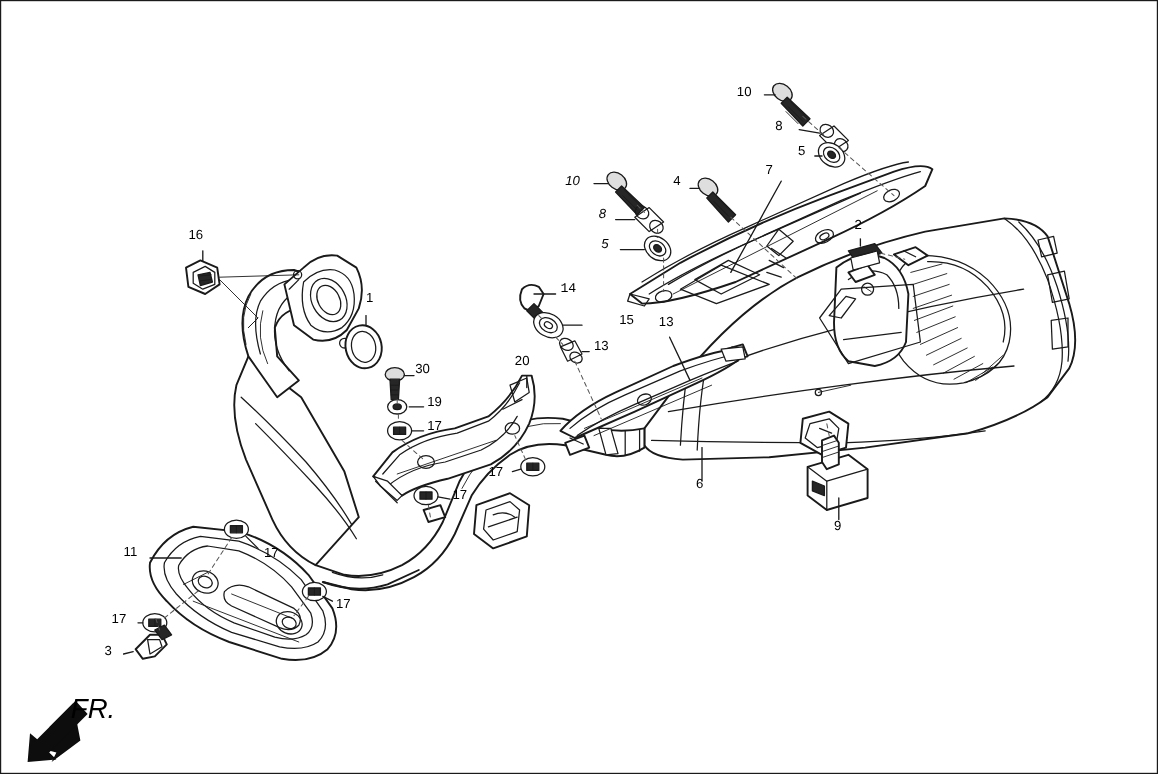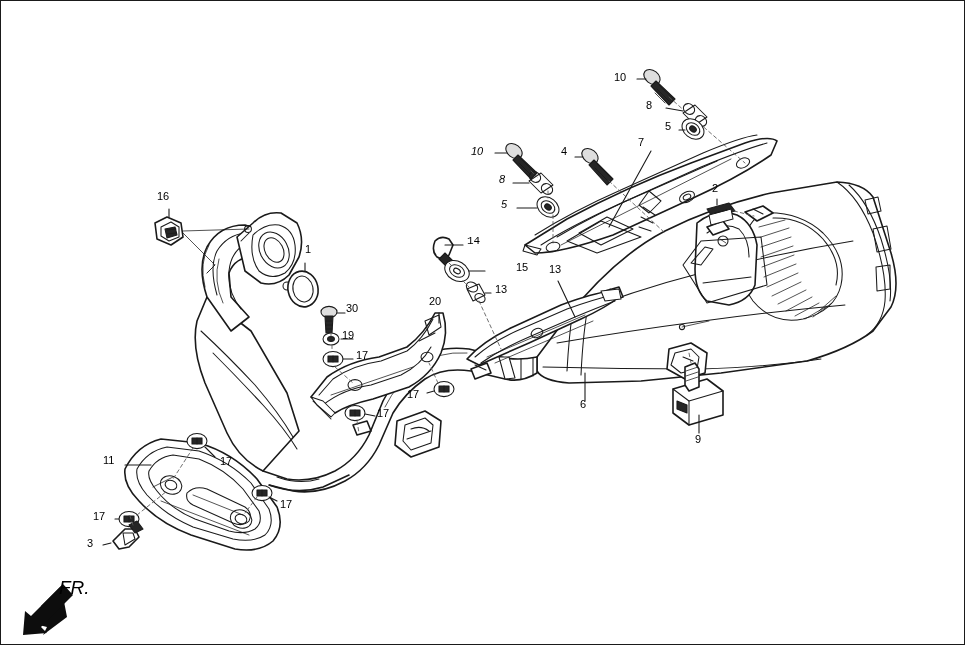--- a/index.html
+++ b/index.html
@@ -9,21 +9,21 @@
     border:1px solid #1a1a1a;box-sizing:border-box;overflow:hidden;
   }
   #diagram{position:absolute;left:0;top:0;width:965px;height:645px;}
   .callout{
     position:absolute;font-family:"Liberation Sans",sans-serif;
     font-size:11px;color:#000;line-height:1;white-space:nowrap;
     font-weight:400;
   }
   .callout.italic{font-style:italic;}
   #fr-label{
-    position:absolute;font-size:19px;color:#000;font-style:italic;
+    position:absolute;font-size:23px;color:#000;font-style:italic;
     font-family:"Liberation Sans",sans-serif;white-space:nowrap;
   }
 </style>
 </head>
 <body>
 
 <div id="page">
 
   <svg id="diagram" viewBox="0 0 965 645">
     <defs>
@@ -450,18 +450,18 @@
   <div class="callout" style="left:466px;top:235px;font-family:Liberation Mono, monospace;">14</div>
   <div class="callout" style="left:487px;top:261px;margin-left:28px;">15</div>
   <div class="callout" style="left:494px;top:283px;">13</div>
   <div class="callout" style="left:355px;top:349px;">17</div>
   <div class="callout" style="left:376px;top:407px;">17</div>
   <div class="callout" style="left:406px;top:388px;">17</div>
   <div class="callout" style="left:219px;top:455px;">17</div>
   <div class="callout" style="left:279px;top:498px;">17</div>
   <div class="callout" style="left:92px;top:510px;">17</div>
   <div class="callout" style="left:428px;top:295px;">20</div>
-  <div class="callout" style="left:341px;top:329px;text-align:right;">19</div>
+  <div class="callout" style="left:355px;top:329px;text-align:right;">19</div>
   <div class="callout" style="left:345px;top:302px;">30</div>
 
   <div id="fr-label" style="left:58px;top:576px;">FR.</div>
 
 </div>
 
 </body></html>

